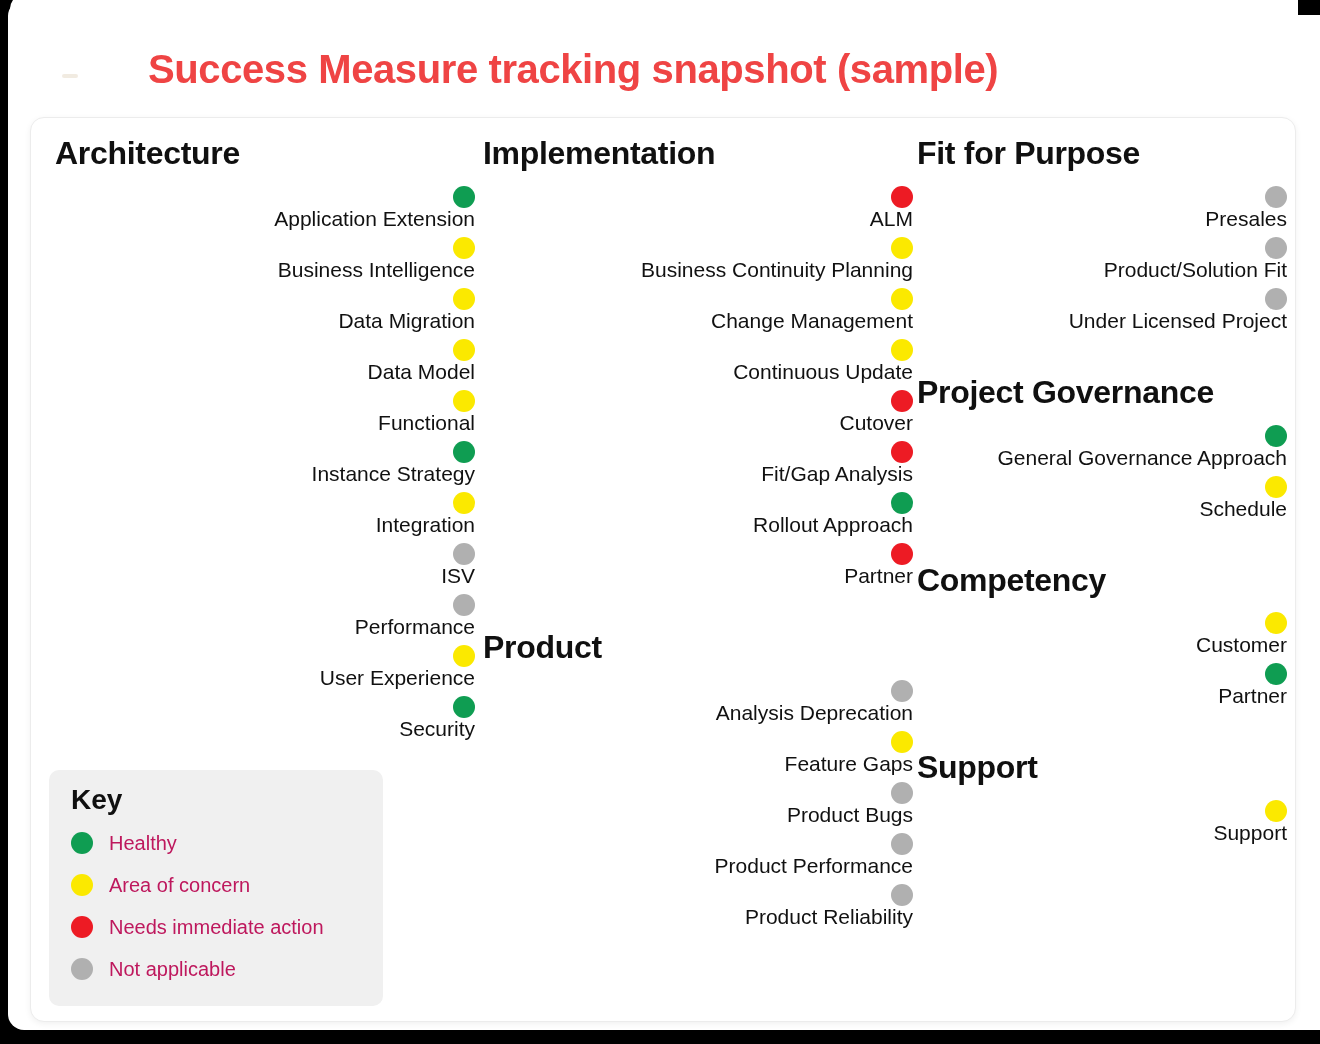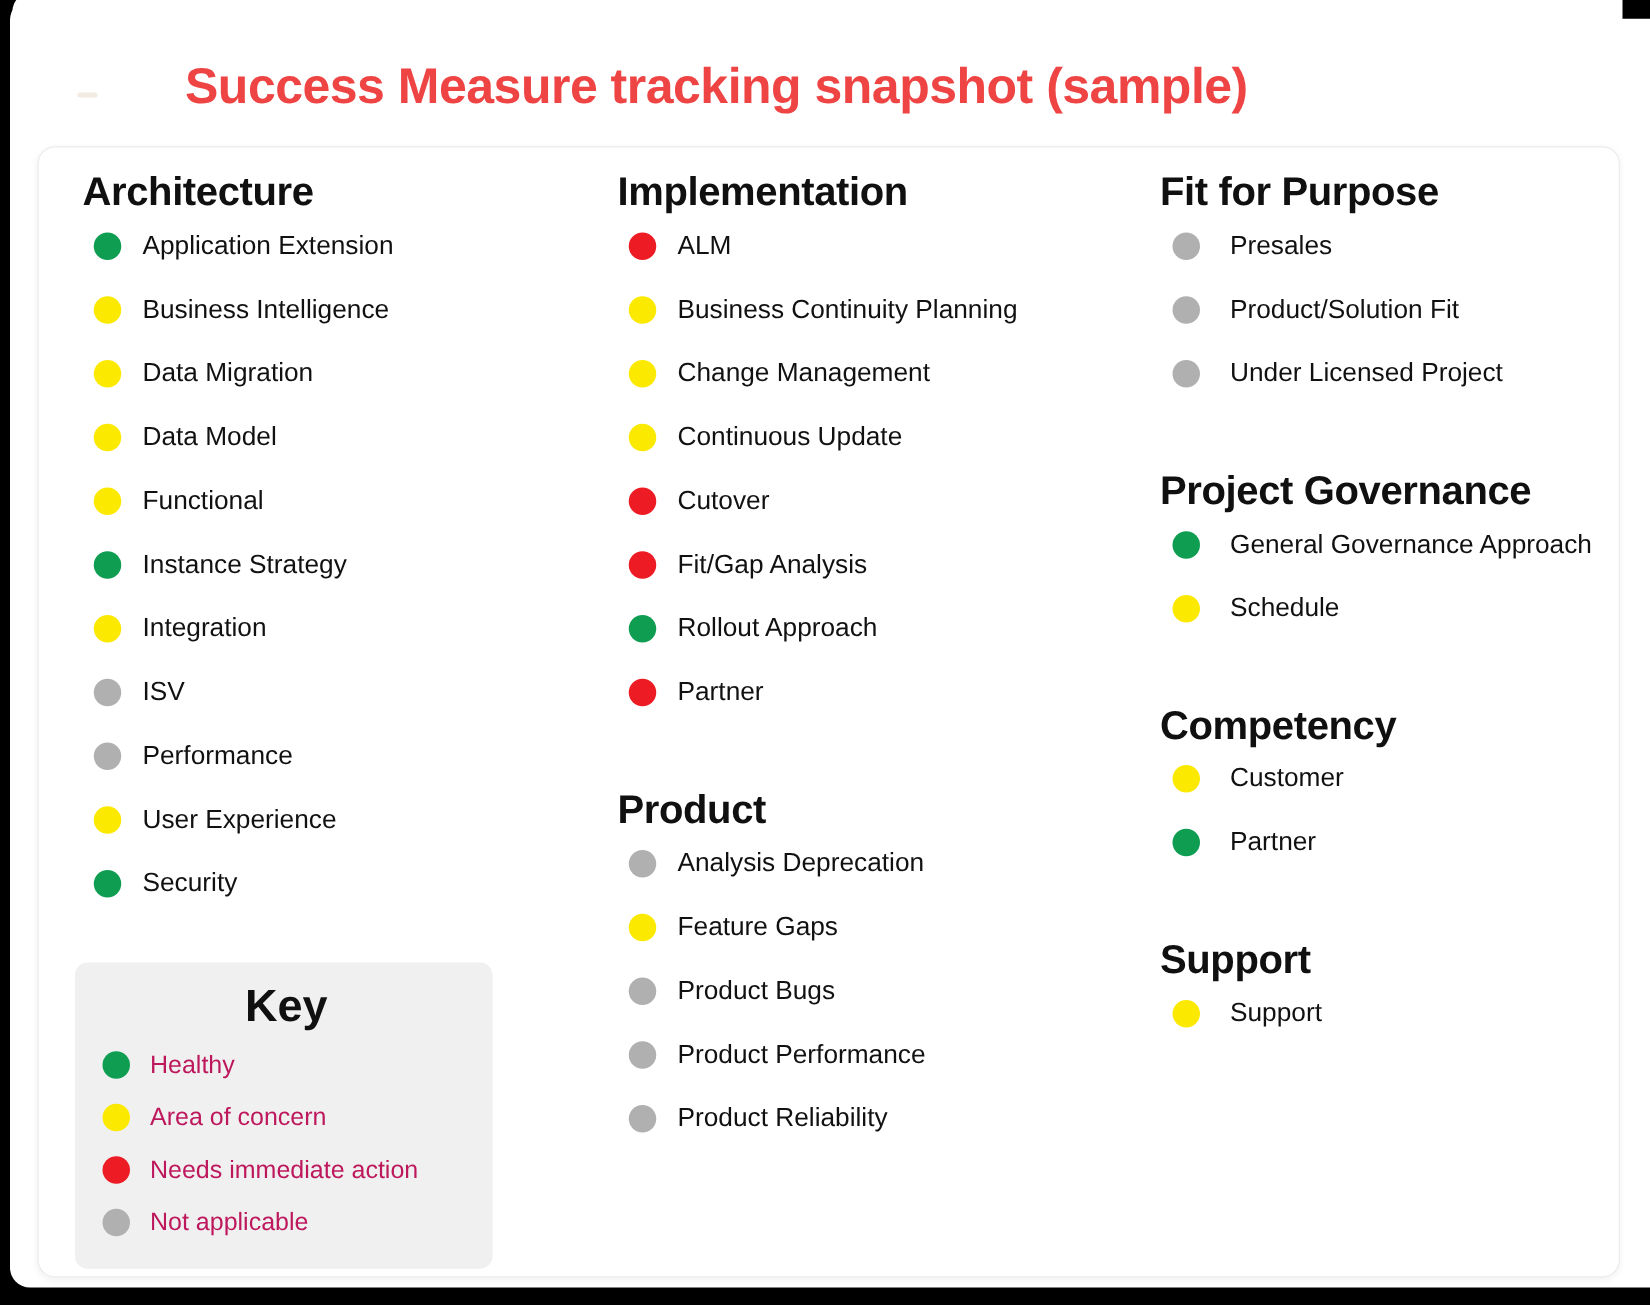--- a/index.html
+++ b/index.html
@@ -78,21 +78,21 @@
     height: 905px;
     background: #ffffff;
     border: 1px solid #ececec;
     border-radius: 14px;
     box-shadow: 0 2px 6px rgba(0,0,0,0.06);
     box-sizing: border-box;
   }
 
   .columns {
     position: absolute;
-    left: 11px; top: 0;
+    left: 0; top: 0;
     width: 100%;
     height: 100%;
   }
   .column {
     position: absolute;
     top: 18px;
   }
   #col-architecture { left: 24px;  width: 420px; }
   #col-implementation { left: 452px; width: 430px; }
   #col-fit         { left: 886px; width: 370px; }
@@ -110,22 +110,23 @@
   }
   .group + .group .group-heading { margin-top: 36px; }
 
   .measure-list {
     list-style: none;
     margin: 0;
     padding: 0;
   }
   .measure-item {
     display: flex;
-    align-items: flex-start;
+    align-items: flex-end;
     height: 51px;
+    flex-direction: column;
   }
   .status-dot {
     width: 22px;
     height: 22px;
     border-radius: 50%;
     flex: 0 0 auto;
     margin-left: 9px;
   }
   .measure-label {
     font-size: 21px;
@@ -148,26 +149,25 @@
     position: absolute;
     left: 18px;
     top: 652px;
     width: 334px;
     background: #f0f0f0;
     border-radius: 10px;
     padding: 14px 18px 16px 18px;
     box-sizing: border-box;
   }
   #key-heading {
-    font-size: 36px;
+    font-size: 28px;
     font-weight: 700;
     color: #101010;
     margin: 0 0 6px 4px;
     line-height: 1.15;
-    text-align: center;
   }
   .key-list { list-style: none; margin: 0; padding: 0; }
   .key-item {
     display: flex;
     align-items: center;
     height: 42px;
   }
   .key-item .status-dot { margin-left: 4px; }
   .key-label {
     font-size: 20px;

